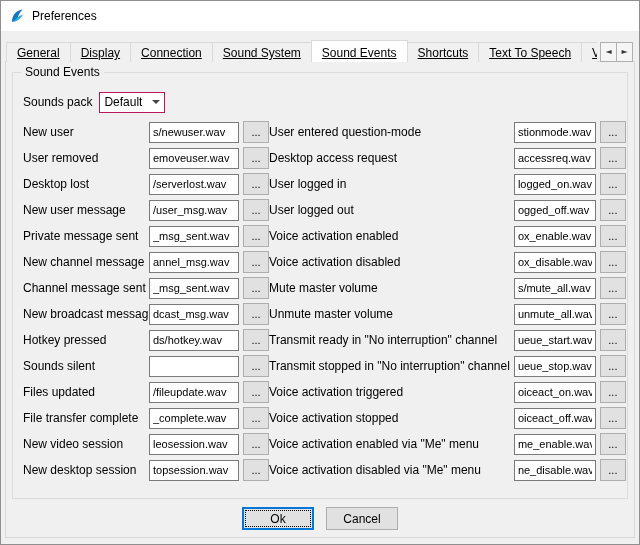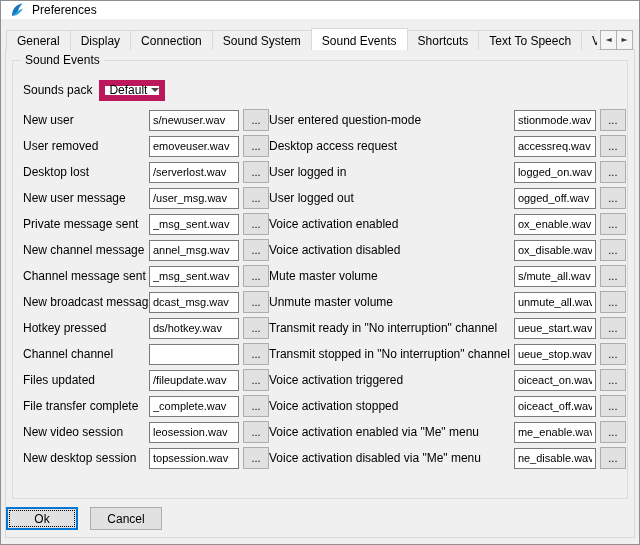--- a/index.html
+++ b/index.html
@@ -12,21 +12,21 @@
   }
   .window {
     width: 640px; height: 545px;
     border: 1px solid #8f8f8f;
     background: #f0f0f0;
     display: flex; flex-direction: column;
     overflow: hidden;
   }
   
   .titlebar {
-    flex: none; height: 18px;
+    flex: none; height: 30px;
     background: #ffffff;
     display: flex; align-items: center;
     padding-left: 8px; gap: 7px;
   }
   .titlebar .app-icon { width: 16px; height: 16px; flex: none; }
   .titlebar .title { font-size: 12px; }
 
   
   .tab-area {
     flex: 1;
@@ -36,20 +36,21 @@
     background: #f0f0f0;
   }
   .tab-bar {
     display: flex; align-items: flex-end;
     height: 23px; flex: none;
     margin-right: 38px;
     overflow: hidden;
     padding-left: 1px;
     position: relative;
     z-index: 2;
+    text-decoration: underline;
   }
   .tab {
     flex: none;
     padding: 3px 10px 3px 10px;
     height: 20px;
     border: 1px solid #d9d9d9;
     border-bottom: none;
     background: #f0f0f0;
     white-space: nowrap;
     margin-right: -1px;
@@ -99,21 +100,21 @@
   }
 
   .sounds-pack-row {
     display: flex; align-items: center; gap: 7px;
     margin: 18px 0 6px 10px;
     height: 22px;
   }
   .combo {
     display: inline-flex; align-items: center;
     width: 66px; height: 21px;
-    border: 6px solid #be185d;
+    border: 1px solid #be185d;
     background: #ffffff;
     padding: 0 4px;
     justify-content: space-between;
   }
   .combo .arrow {
     width: 0; height: 0;
     border-left: 4px solid transparent;
     border-right: 4px solid transparent;
     border-top: 4px solid #444;
     margin-left: 4px;
@@ -152,21 +153,21 @@
     border: 1px solid #adadad;
     background: #e1e1e1;
     font-size: 11px; line-height: 14px;
     text-align: center;
     font-family: "Liberation Sans", sans-serif;
   }
 
   
   .footer {
     position: absolute; left: 0; right: 0; bottom: 7px;
-    display: flex; justify-content: flex-start; gap: 12px;
+    display: flex; justify-content: center; gap: 12px;
   }
   .btn {
     width: 72px; height: 23px;
     border: 1px solid #adadad;
     background: #e1e1e1;
     font-family: "Liberation Sans", sans-serif;
     font-size: 12px;
     text-align: center;
   }
   .btn.default {
@@ -261,21 +262,21 @@
     <span class="row-label">New broadcast message</span>
     <input class="row-input" type="text" value="dcast_msg.wav" style="">
     <button class="row-browse">...</button>
   </div>
               <div class="row">
     <span class="row-label">Hotkey pressed</span>
     <input class="row-input" type="text" value="ds/hotkey.wav" style="">
     <button class="row-browse">...</button>
   </div>
               <div class="row">
-    <span class="row-label">Channel channel</span>
+    <span class="row-label">Sounds silent</span>
     <input class="row-input" type="text" value="" style="">
     <button class="row-browse">...</button>
   </div>
               <div class="row">
     <span class="row-label">Files updated</span>
     <input class="row-input" type="text" value="/fileupdate.wav" style="">
     <button class="row-browse">...</button>
   </div>
               <div class="row">
     <span class="row-label">File transfer complete</span>

